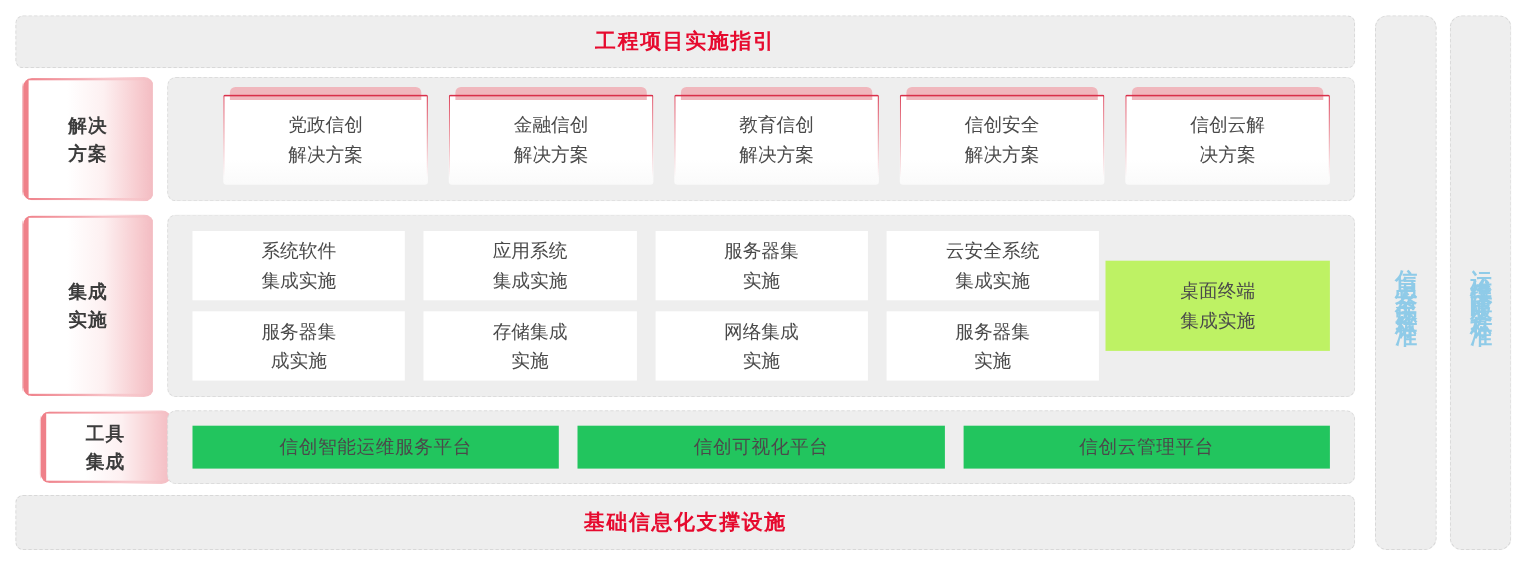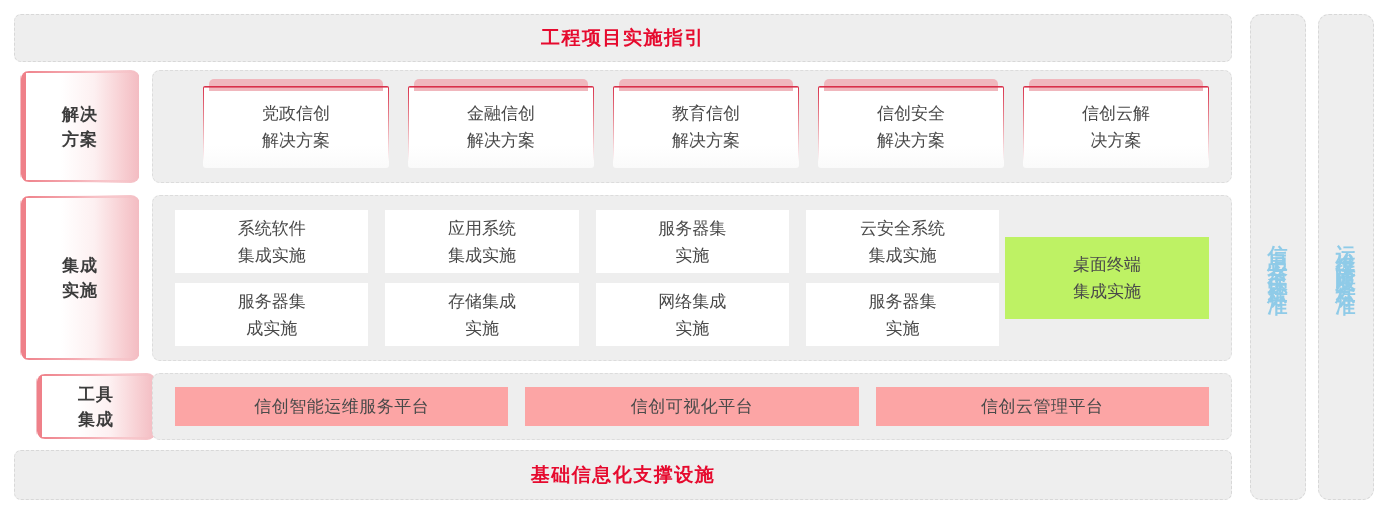--- a/index.html
+++ b/index.html
@@ -133,21 +133,21 @@
     width:100%;height:82px;background:#bef264;
     display:flex;align-items:center;justify-content:center;
   }
 
   
   .tool-row{
     position:absolute;left:22px;right:22px;top:13px;bottom:13px;
     display:flex;gap:17px;
   }
   .tool-card{
-    flex:1;background:#fca5a5;
+    flex:1;background:#22c55e;
     display:flex;align-items:center;justify-content:center;
   }
   .tool-text{color:#4a4a4a;font-size:17px;letter-spacing:.5px;}
 
   
   .vcol{
     position:absolute;top:14px;height:486px;width:56px;
     background:#eeeeee;
     border:1px dashed #d8d8d8;
     border-radius:11px;

